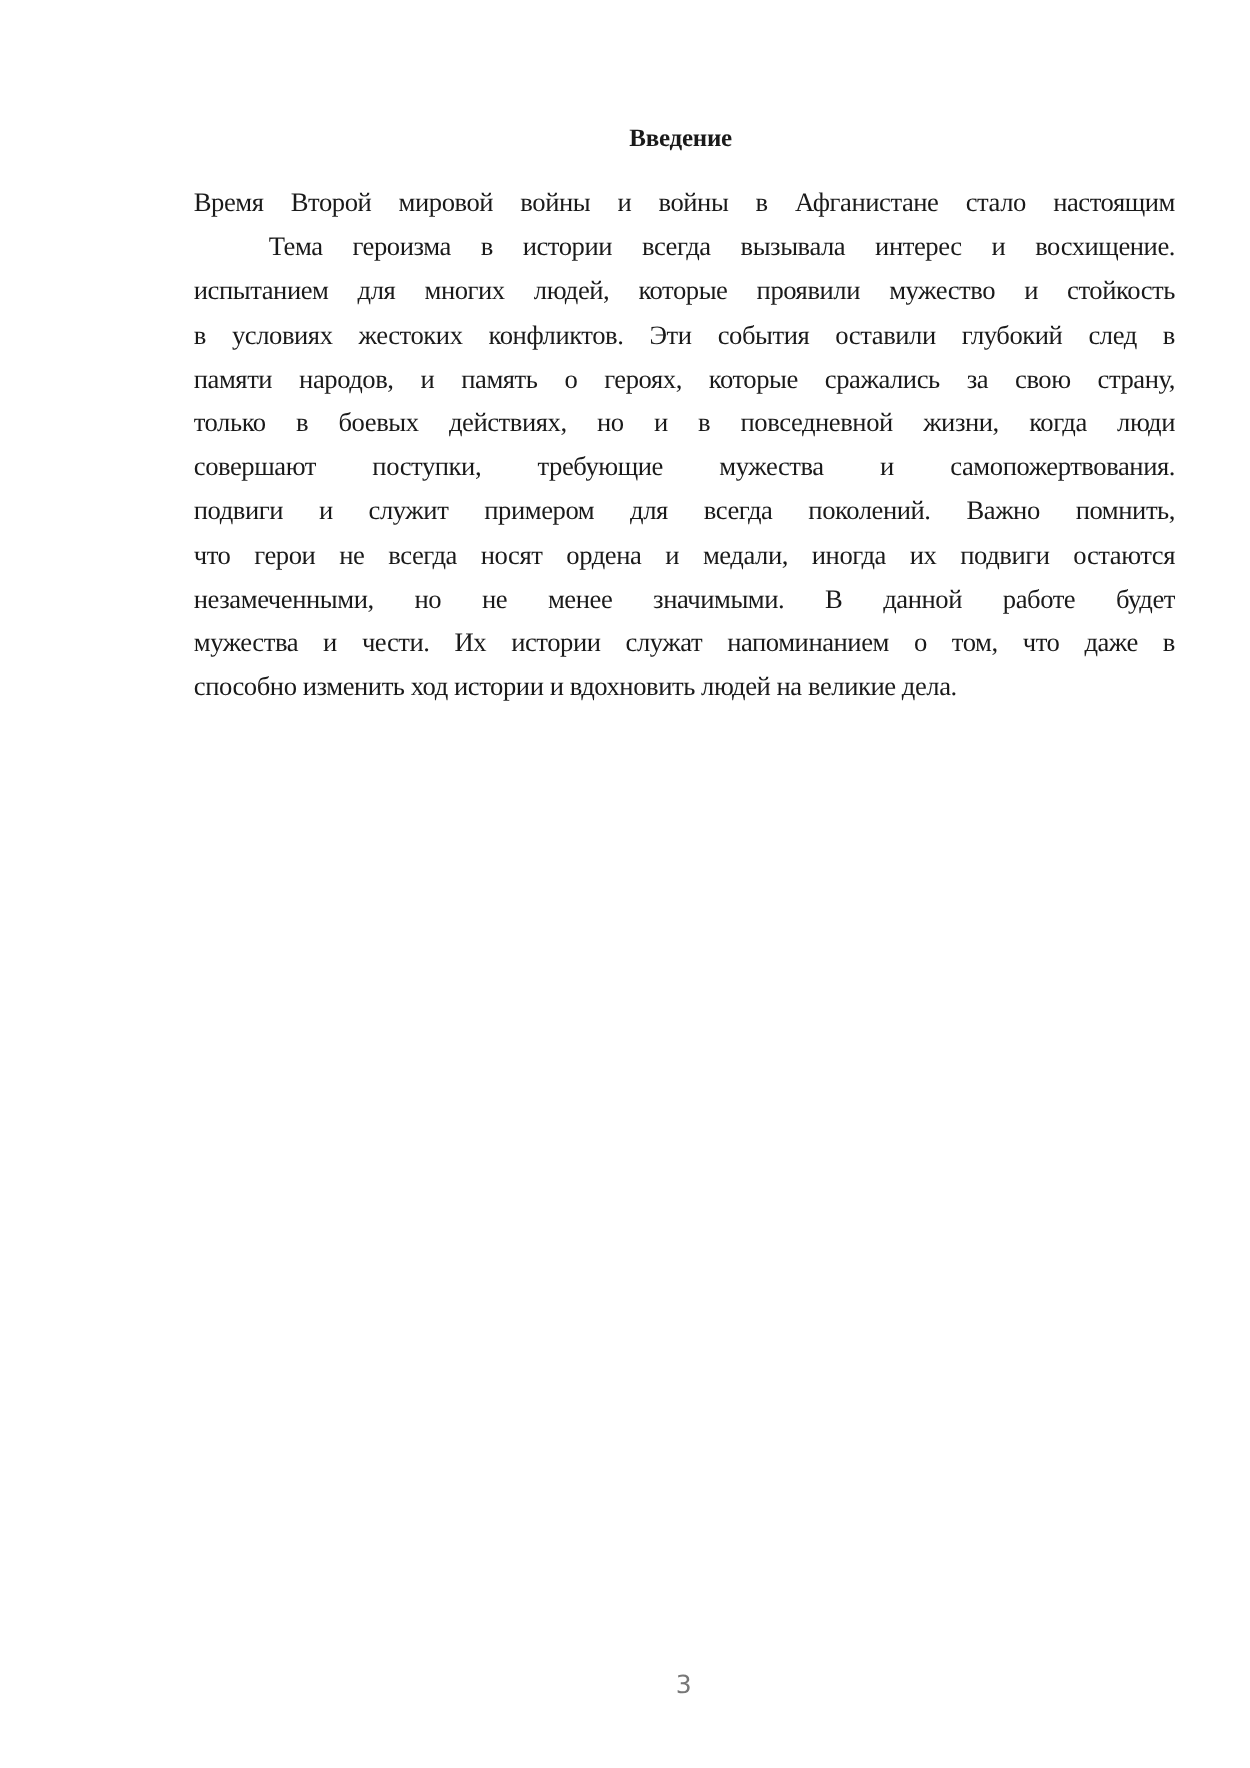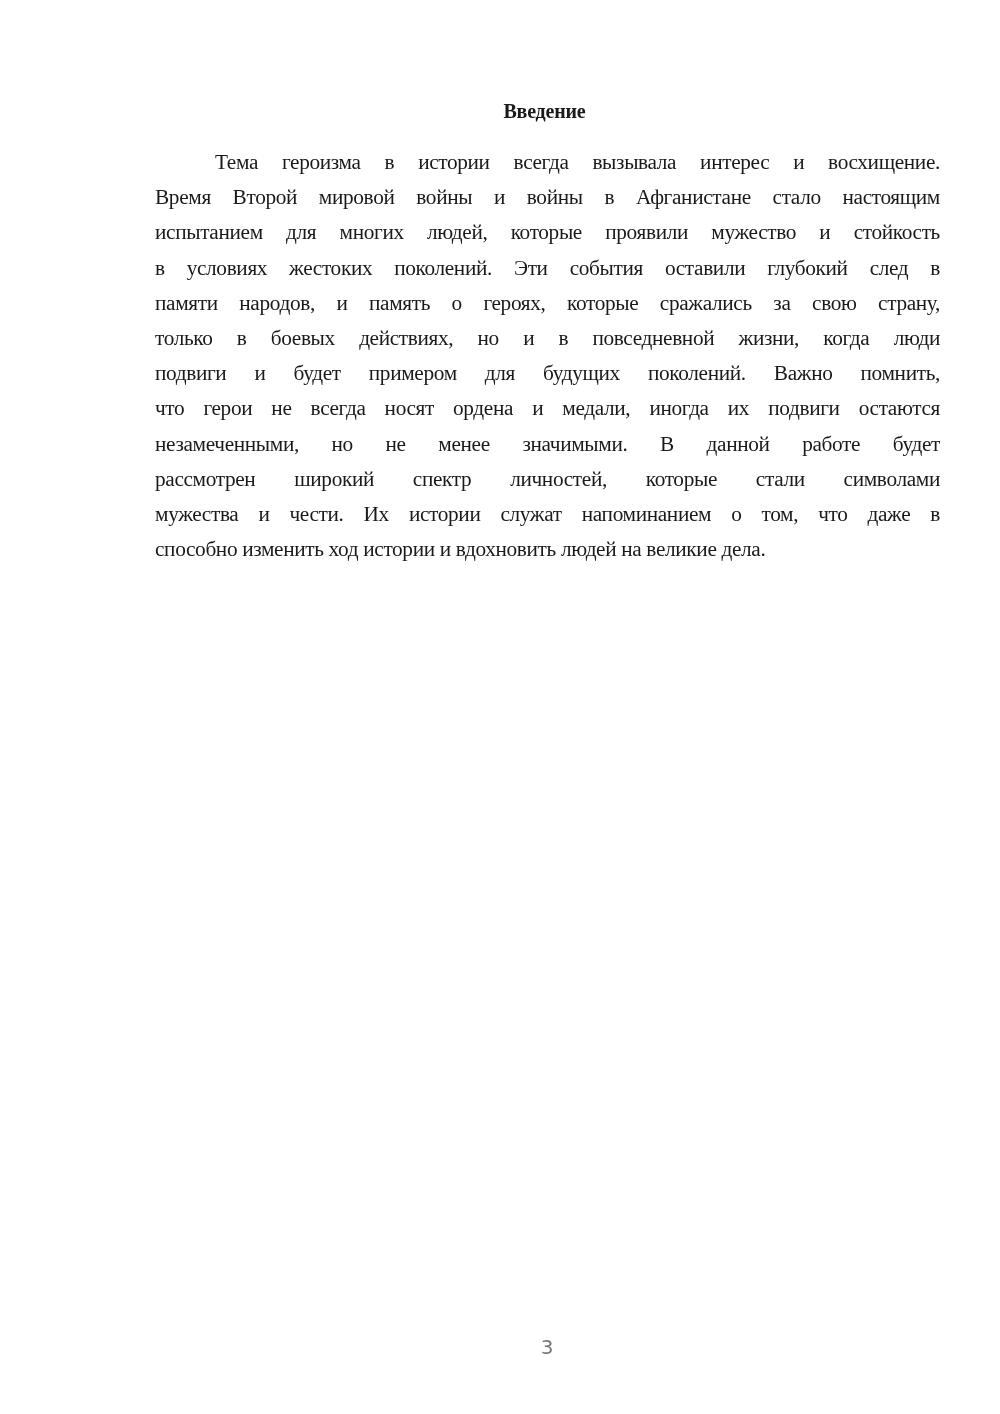--- a/index.html
+++ b/index.html
@@ -66,28 +66,28 @@
   </style>
 </head>
 <body>
 
 <div class="page">
   <div class="heading">
     <span>Введение</span>
   </div>
 
   <div class="body-text">
+    <span class="line">Время Второй мировой войны и войны в Афганистане стало настоящим</span>
     <span class="line first">Тема героизма в истории всегда вызывала интерес и восхищение.</span>
-    <span class="line">Время Второй мировой войны и войны в Афганистане стало настоящим</span>
     <span class="line">испытанием для многих людей, которые проявили мужество и стойкость</span>
-    <span class="line">в условиях жестоких поколений. Эти события оставили глубокий след в</span>
+    <span class="line">в условиях жестоких конфликтов. Эти события оставили глубокий след в</span>
     <span class="line">памяти народов, и память о героях, которые сражались за свою страну,</span>
     <span class="line">только в боевых действиях, но и в повседневной жизни, когда люди</span>
-    <span class="line">подвиги и будет примером для будущих поколений. Важно помнить,</span>
+    <span class="line">совершают поступки, требующие мужества и самопожертвования.</span>
+    <span class="line">подвиги и служит примером для всегда поколений. Важно помнить,</span>
     <span class="line">что герои не всегда носят ордена и медали, иногда их подвиги остаются</span>
     <span class="line">незамеченными, но не менее значимыми. В данной работе будет</span>
-    <span class="line">рассмотрен широкий спектр личностей, которые стали символами</span>
     <span class="line">мужества и чести. Их истории служат напоминанием о том, что даже в</span>
     <span class="line last">способно изменить ход истории и вдохновить людей на великие дела.</span>
   </div>
 
   <div class="page-number">3</div>
 </div>
 
 </body></html>

